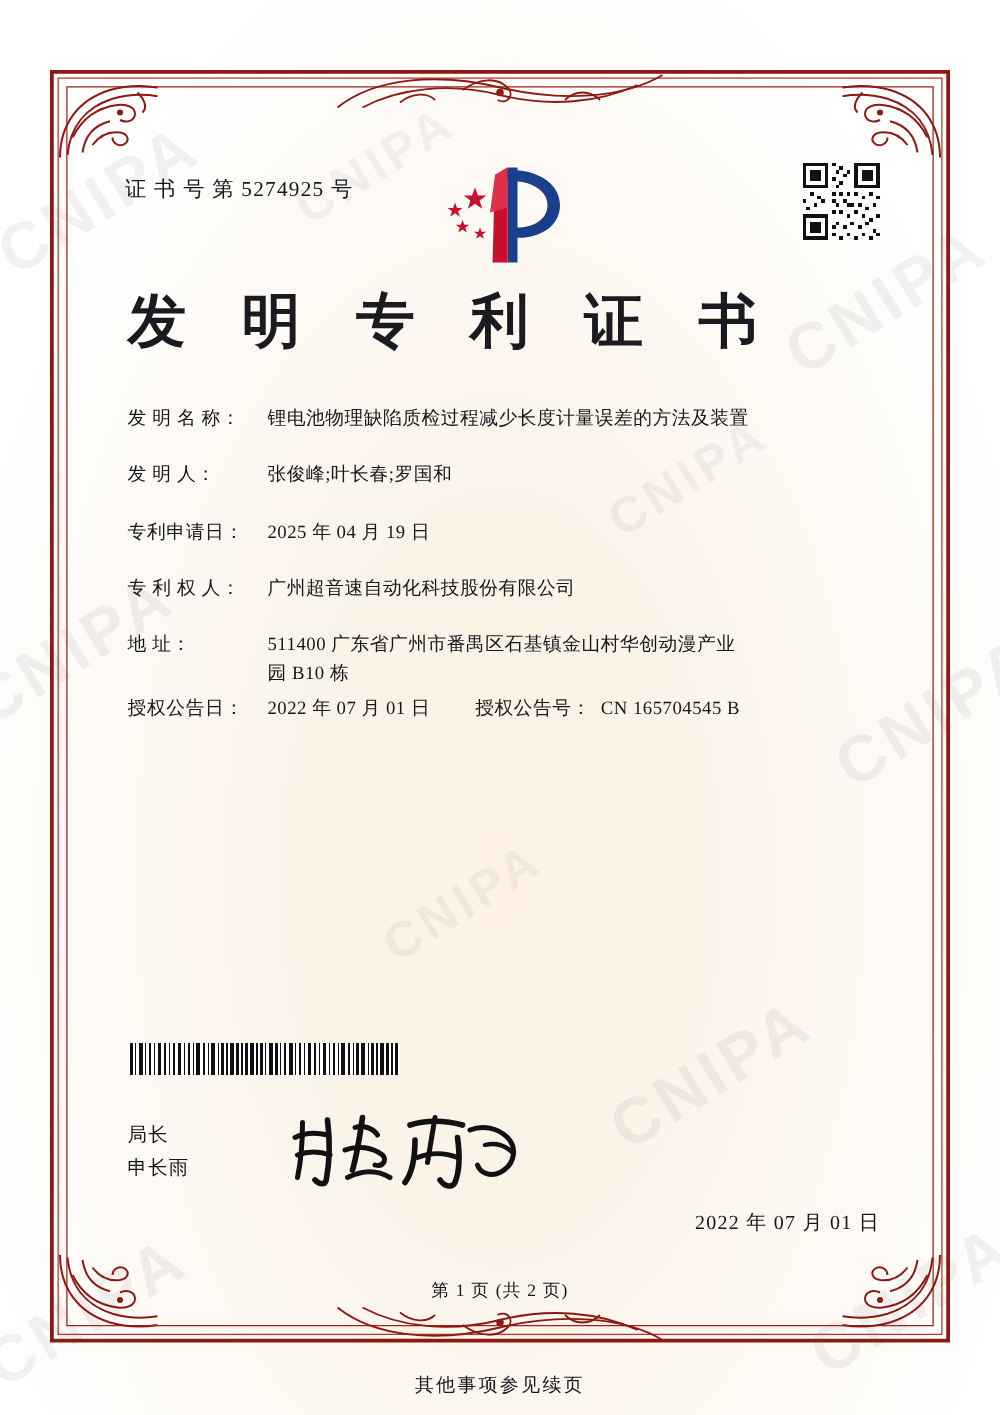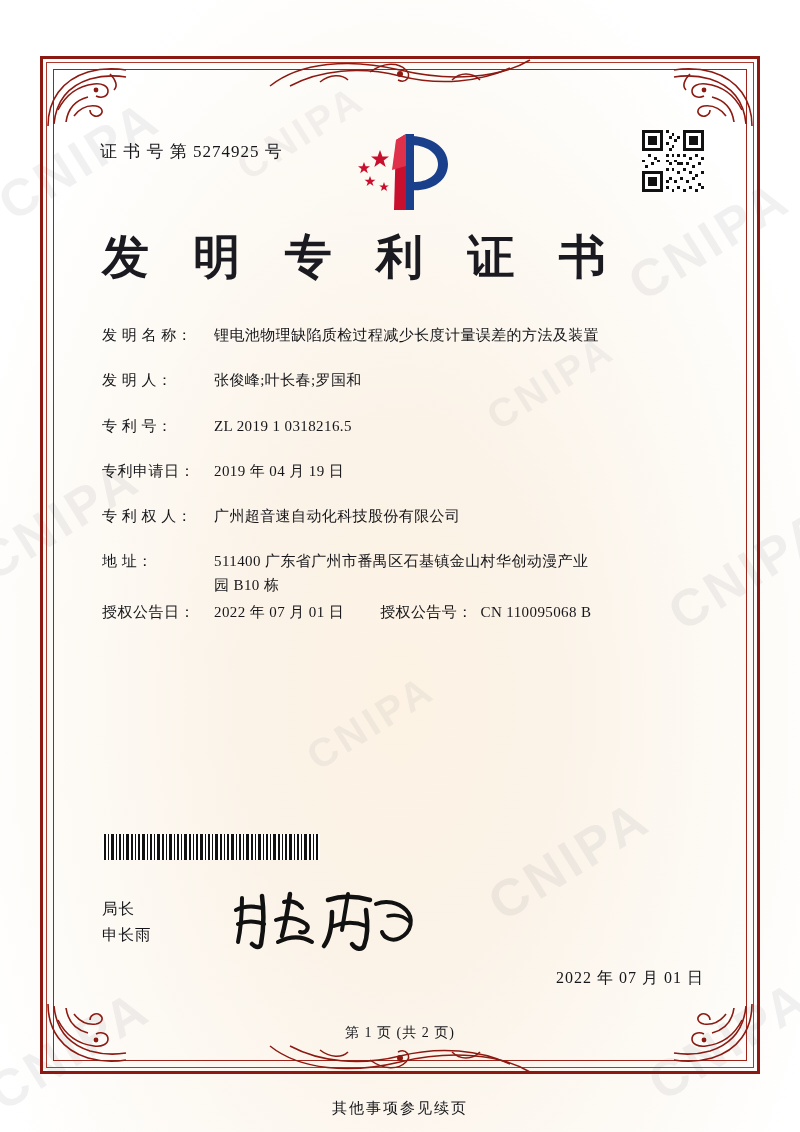--- a/index.html
+++ b/index.html
@@ -400,49 +400,45 @@
       <div class="row">
         <div class="lbl">发 明 名 称：</div>
         <div class="val">锂电池物理缺陷质检过程减少长度计量误差的方法及装置</div>
       </div>
 
       <div class="row">
         <div class="lbl">发 明 人：</div>
         <div class="val">张俊峰;叶长春;罗国和</div>
       </div>
 
-      <div class="row">
-        <div class="lbl">专 利 号：</div>
-        <div class="val">ZL 2019 1 0318216.5</div>
-      </div>
 
       <div class="row">
         <div class="lbl">专利申请日：</div>
-        <div class="val">2019 年 04 月 19 日</div>
+        <div class="val">2025 年 04 月 19 日</div>
       </div>
 
       <div class="row">
         <div class="lbl">专 利 权 人：</div>
         <div class="val">广州超音速自动化科技股份有限公司</div>
       </div>
 
       <div class="row tight">
         <div class="lbl">地 址：</div>
         <div class="val">
           <span class="cont">511400 广东省广州市番禺区石基镇金山村华创动漫产业</span>
           <span class="cont">园 B10 栋</span>
         </div>
       </div>
 
       <div class="row">
         <div class="lbl">授权公告日：</div>
         <div class="val inline-wrap">
           <span>2022 年 07 月 01 日</span>
           <span class="val2">授权公告号：</span>
-          <span style="margin-left:8px;">CN 110095068 B</span>
+          <span style="margin-left:8px;">CN 165704545 B</span>
         </div>
       </div>
 
     </div>
 
 
     <div class="barcode">
       <svg viewBox="0 0 218 26" shape-rendering="crispEdges">
         <rect width="218" height="26" fill="#ffffff"></rect>
         <g fill="#111111">

